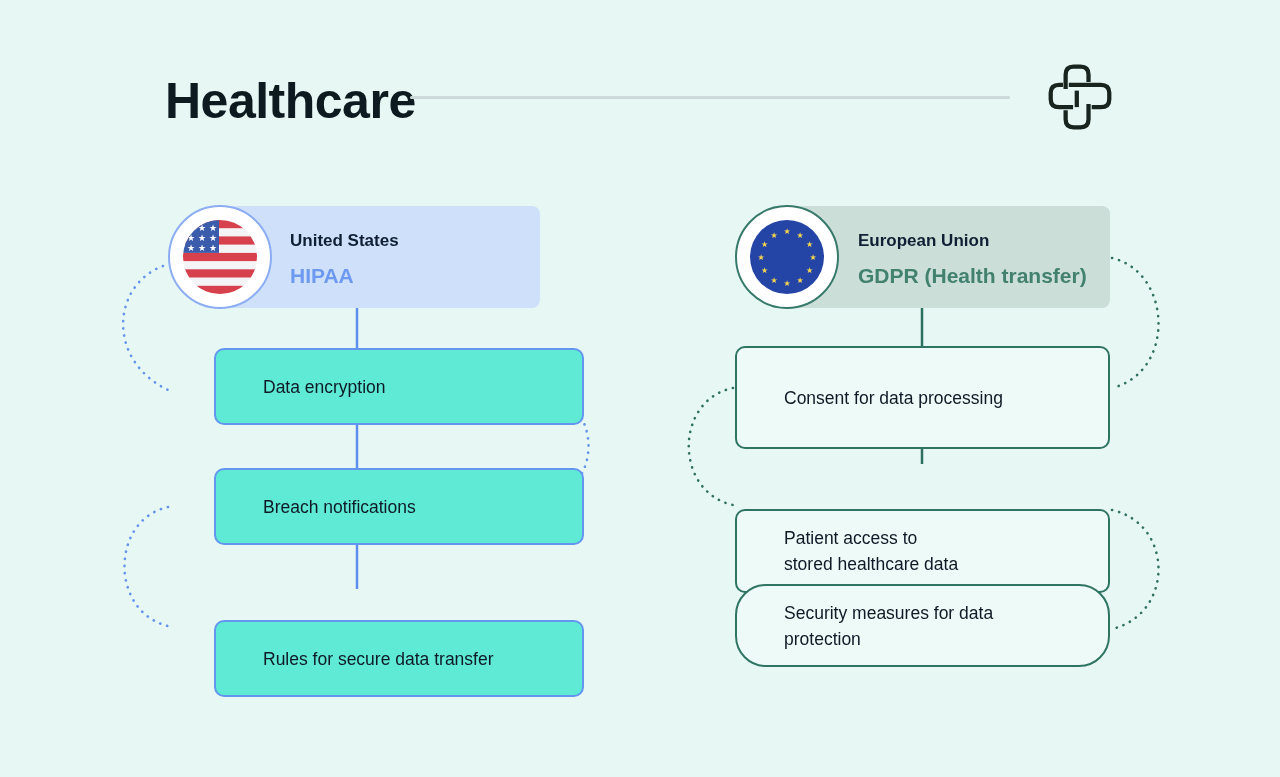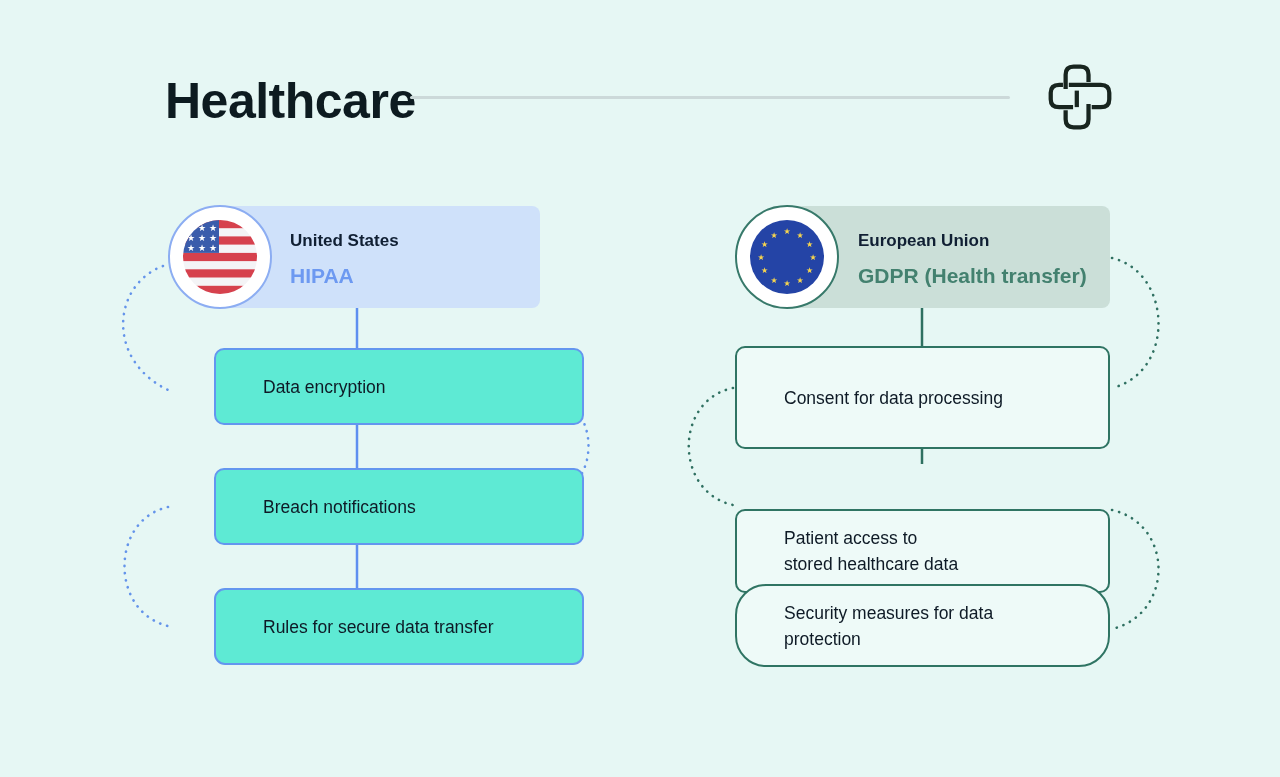--- a/index.html
+++ b/index.html
@@ -48,21 +48,21 @@
     position:absolute;border-radius:10px;
     display:flex;align-items:center;
     font-size:17.5px;font-weight:500;line-height:26px;
     white-space:pre-line;
     padding-left:47px;box-sizing:border-box;
   }
   .node.us{left:170px;width:370px;border:2px solid #6496ef;background:#5eead4;margin-left:44px;}
   .node.eu{left:735px;width:375px;border:2px solid #2f7463;background:#eefaf8;}
   .us1{top:348px;height:77px;}
   .us2{top:468px;height:77px;}
-  .us3{top:588px;height:77px;border-radius:11px;}
+  .us3{top:620px;height:77px;}
   .eu1{top:346px;height:103px;}
   .eu2{top:463px;height:84px;margin-top:46px;}
   .eu3{top:584px;height:83px;border-radius:31px;}
   .connector-layer{position:absolute;left:0;top:0;pointer-events:none;}
 </style>
 </head>
 <body>
 
 <div class="stage" style="--background: #e6f7f4; --text-dark: #0e1a26; --divider: #ccd9d9; --us-accent: #5e8ff0; --us-card-fill: #cfe1fa; --us-regulation-text: #6d99f1; --eu-accent: #2e7060; --eu-card-fill: #cbdfd8; --eu-regulation-text: #43816f;">
 

